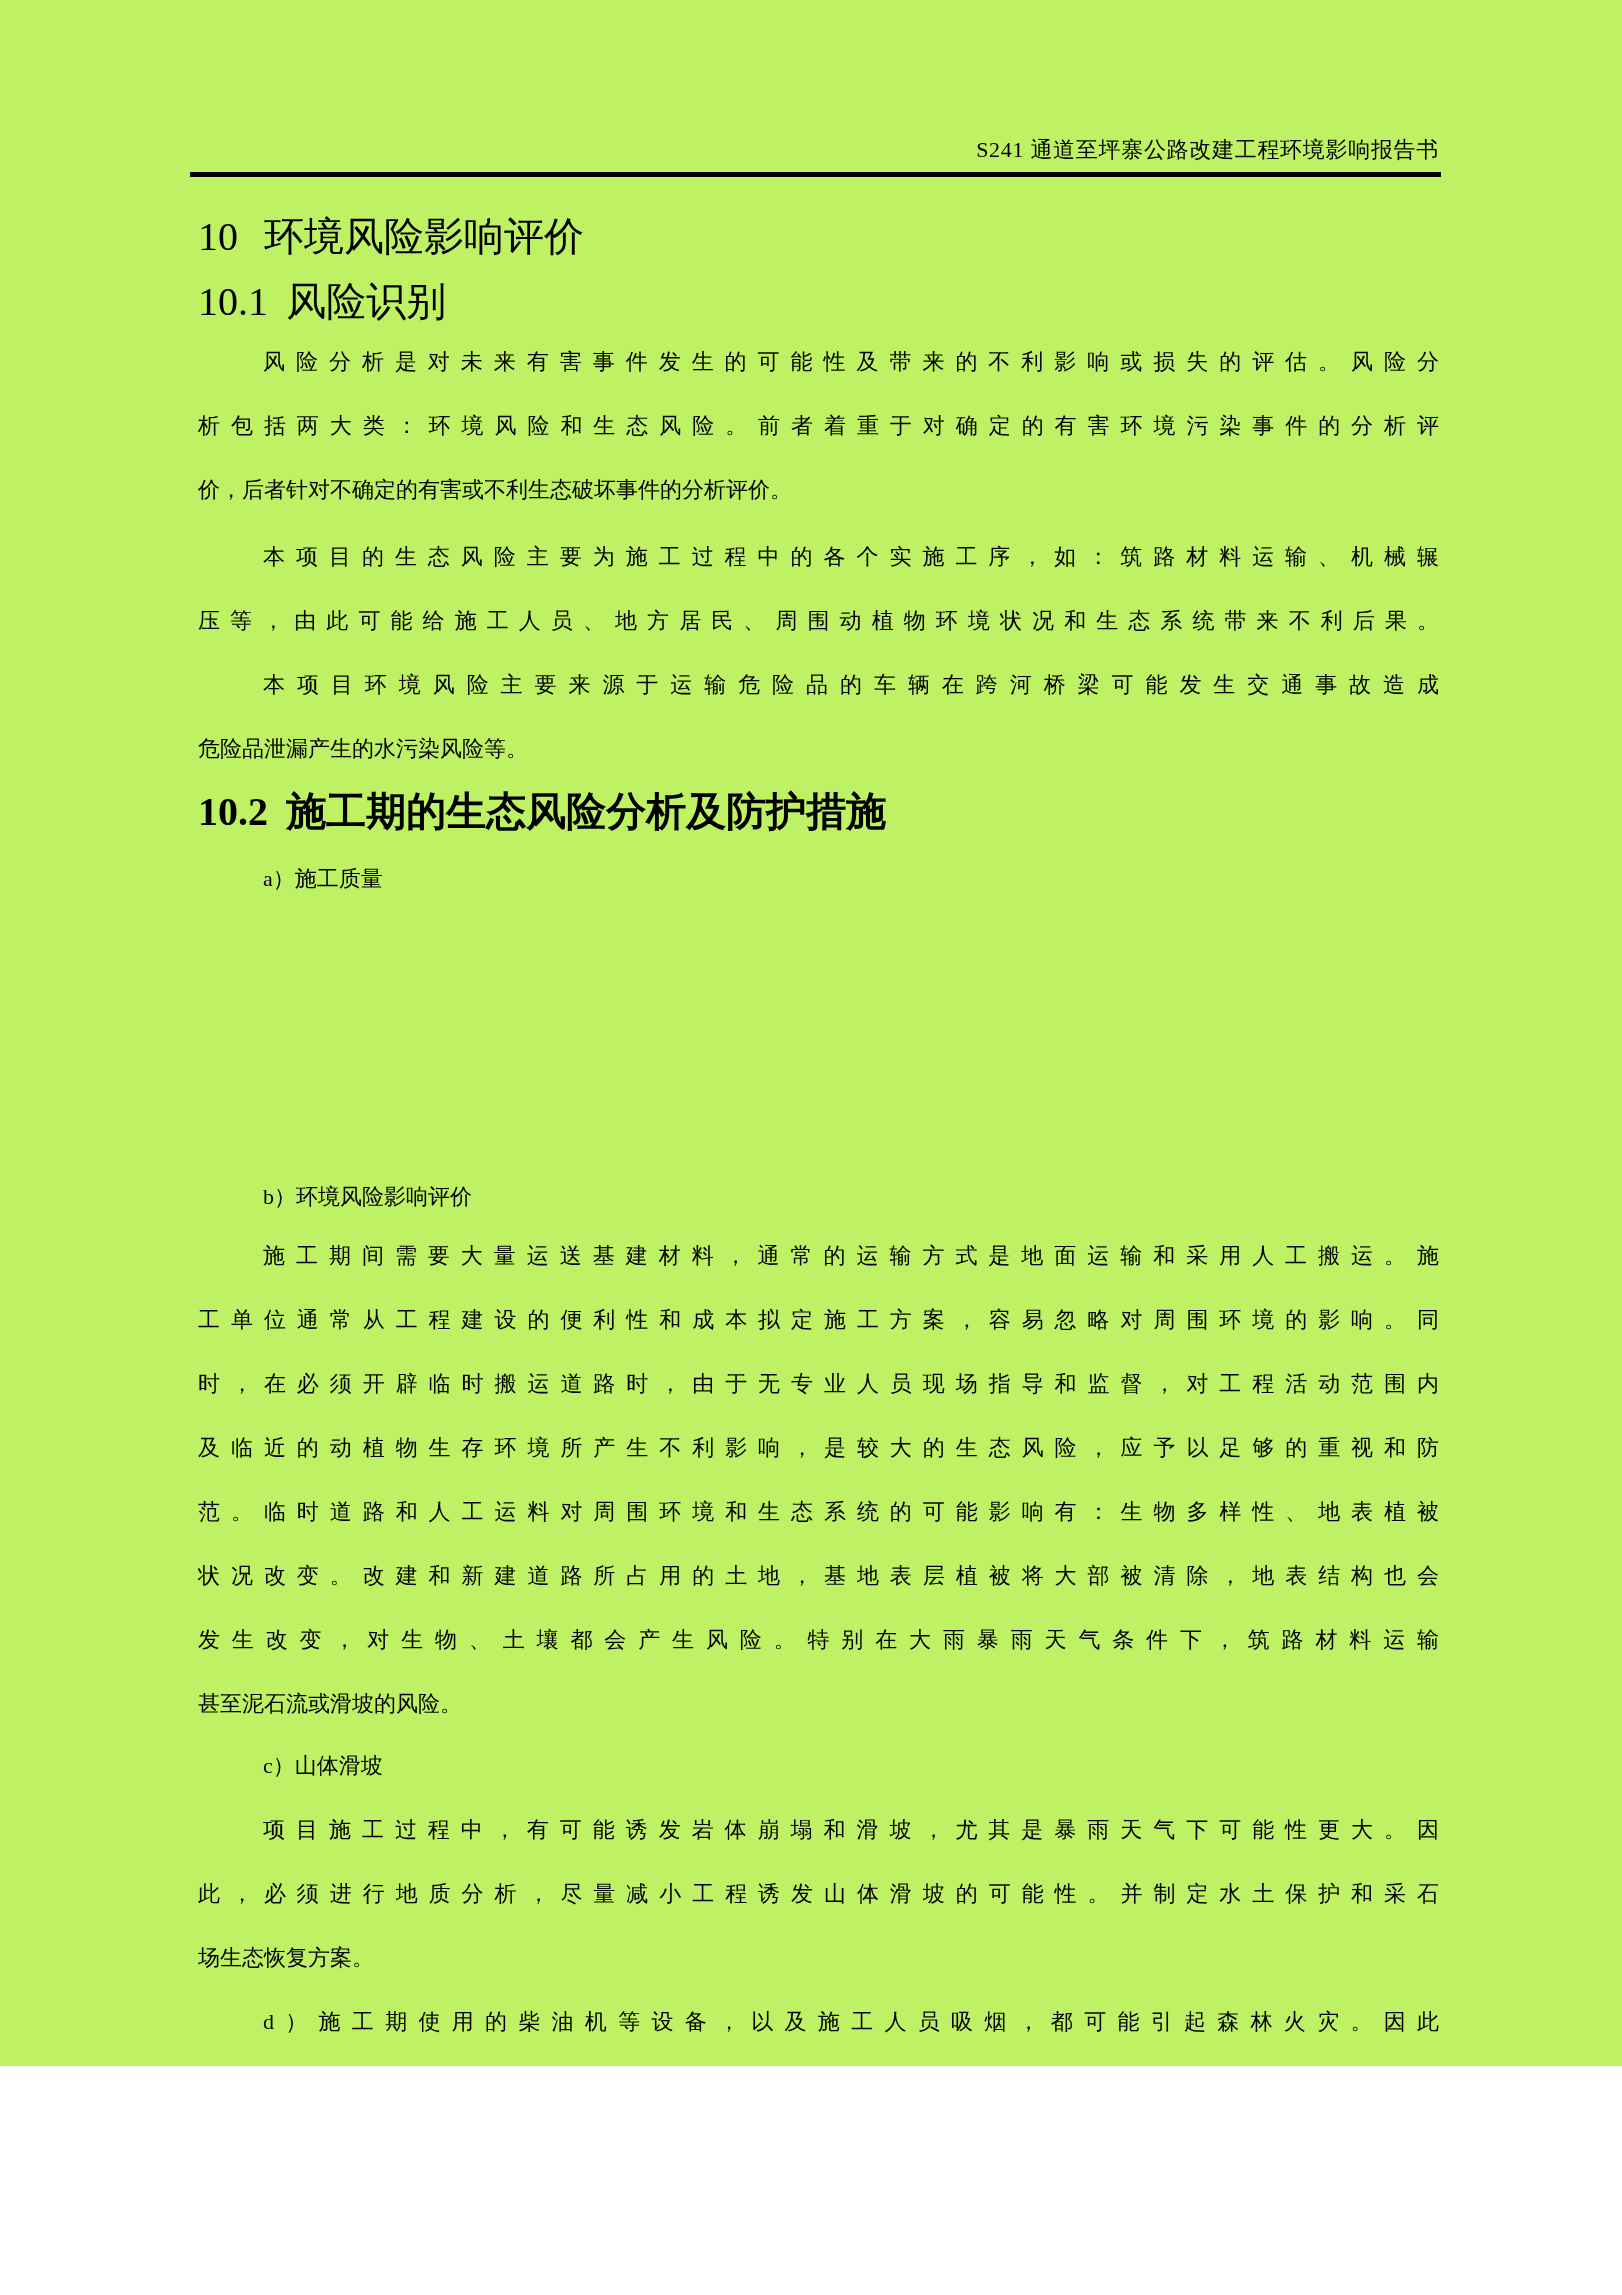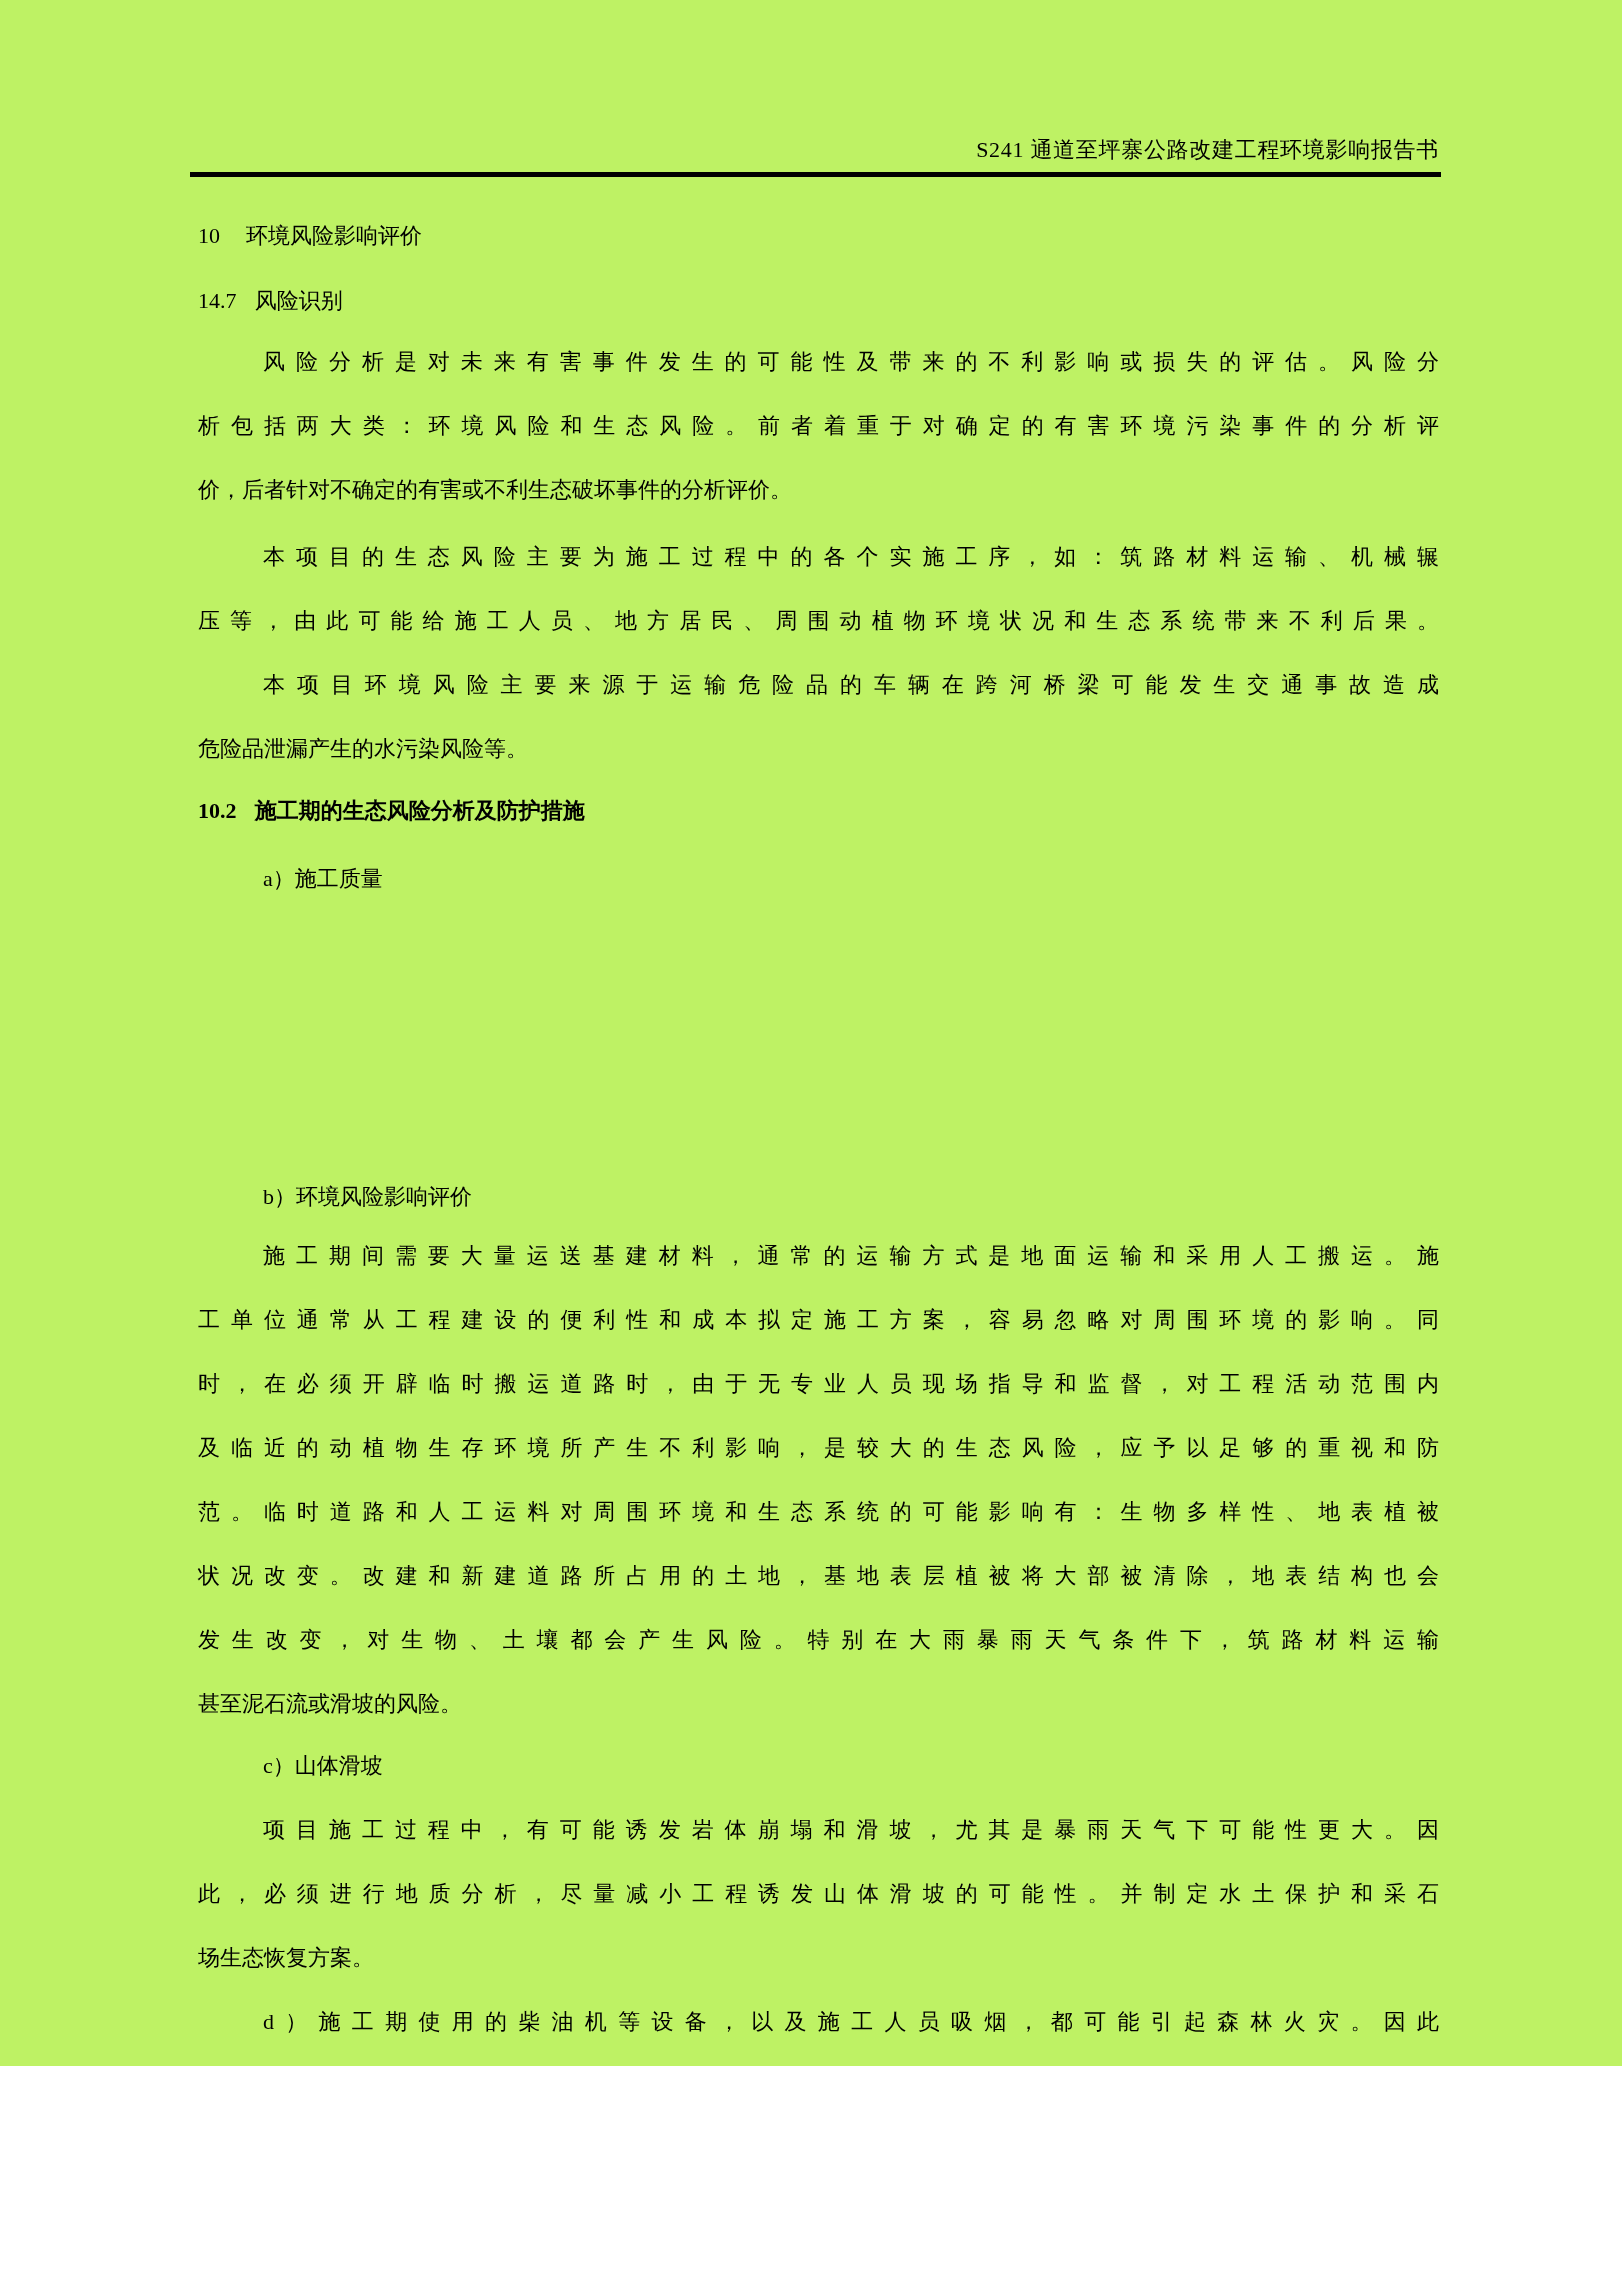--- a/index.html
+++ b/index.html
@@ -28,21 +28,21 @@
   .header-rule {
     position: absolute;
     top: 172px; left: 190px;
     width: 1251px; height: 5.2px;
     background: #000000;
   }
   
   .h {
     position: absolute; left: 198px;
     font-family: "Liberation Sans", "DejaVu Sans", sans-serif;
-    font-size: 22px; line-height: 38px;
+    font-size: 40px; line-height: 38px;
     font-weight: normal;
     white-space: nowrap;
   }
   .h .num { font-family: "Liberation Serif", "DejaVu Serif", serif; }
   .h-1 .num { margin-right: 26px; }
   .h-2 .num { margin-right: 18.3px; }
   .h-bold { font-weight: bold; }
   
   .para {
     position: absolute; left: 198px; width: 1241px;
@@ -69,21 +69,21 @@
   <div class="running-header">
     <span>S241 通道至坪寨公路改建工程环境影响报告书</span>
   </div>
   <div class="header-rule"></div>
 
   <div class="h h-1" style="top:217px">
     <span class="num">10</span><span>环境风险影响评价</span>
   </div>
 
   <div class="h h-2" style="top:282px">
-    <span class="num">14.7</span><span>风险识别</span>
+    <span class="num">10.1</span><span>风险识别</span>
   </div>
 
   <div class="para" style="top:330px">
     <div class="ln first">风险分析是对未来有害事件发生的可能性及带来的不利影响或损失的评估。风险分</div>
     <div class="ln">析包括两大类：环境风险和生态风险。前者着重于对确定的有害环境污染事件的分析评</div>
     <div class="ln last">价，后者针对不确定的有害或不利生态破坏事件的分析评价。</div>
   </div>
 
   <div class="para" style="top:525px">
     <div class="ln first">本项目的生态风险主要为施工过程中的各个实施工序，如：筑路材料运输、机械辗</div>

